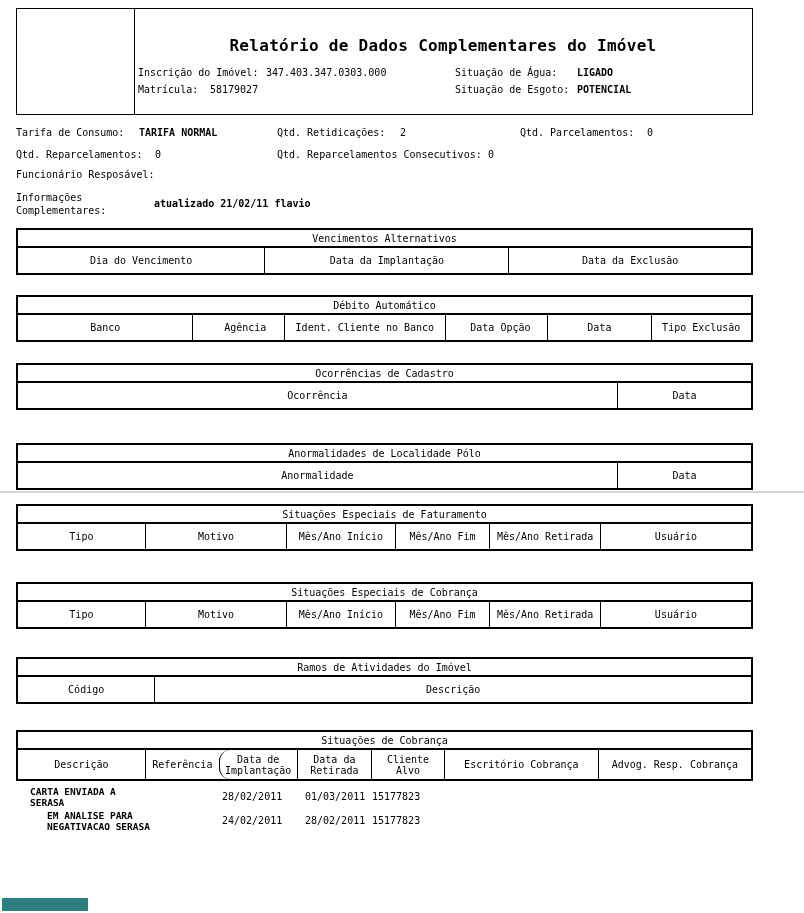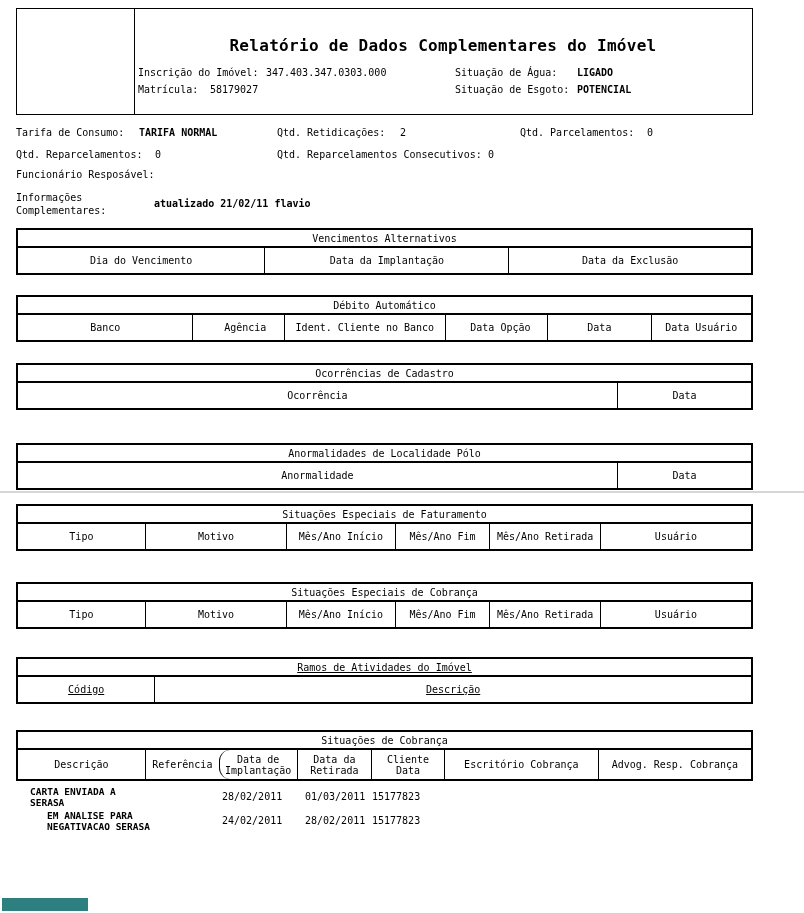--- a/index.html
+++ b/index.html
@@ -74,21 +74,21 @@
         </div>
       </div>
       <div class="tbl" style="top: 295px;">
         <div class="tbl-title">Débito Automático</div>
         <div class="tbl-hdr">
           <div class="tbl-cell" style="width: 23.8%;">Banco</div>
           <div class="tbl-cell" style="width: 12.5%; padding-left: 13px;">Agência</div>
           <div class="tbl-cell" style="width: 21.9%;">Ident. Cliente no Banco</div>
           <div class="tbl-cell" style="width: 14%; padding-left: 8px;">Data Opção</div>
           <div class="tbl-cell" style="width: 14.1%;">Data</div>
-          <div class="tbl-cell" style="width: 13.7%;">Data Usuário</div>
+          <div class="tbl-cell" style="width: 13.7%;">Tipo Exclusão</div>
         </div>
       </div>
       <div class="tbl" style="top: 363px;">
         <div class="tbl-title">Ocorrências de Cadastro</div>
         <div class="tbl-hdr">
           <div class="tbl-cell" style="width: 81.7%;">Ocorrência</div>
           <div class="tbl-cell" style="width: 18.3%;">Data</div>
         </div>
       </div>
       <div class="tbl" style="top: 430px; margin-top: 13px;">
@@ -113,37 +113,37 @@
         <div class="tbl-title">Situações Especiais de Cobrança</div>
         <div class="tbl-hdr">
           <div class="tbl-cell" style="width: 17.3%;">Tipo</div>
           <div class="tbl-cell" style="width: 19.3%;">Motivo</div>
           <div class="tbl-cell" style="width: 14.8%;">Mês/Ano Início</div>
           <div class="tbl-cell" style="width: 12.9%;">Mês/Ano Fim</div>
           <div class="tbl-cell" style="width: 15.1%;">Mês/Ano Retirada</div>
           <div class="tbl-cell" style="width: 20.6%;">Usuário</div>
         </div>
       </div>
-      <div class="tbl" style="top: 657px; text-decoration: underline;">
+      <div class="tbl" style="top: 657px;">
         <div class="tbl-title">Ramos de Atividades do Imóvel</div>
         <div class="tbl-hdr">
           <div class="tbl-cell" style="width: 18.6%;">Código</div>
           <div class="tbl-cell" style="width: 81.4%;">Descrição</div>
         </div>
       </div>
       <div class="tbl" style="top: 730px;">
         <div class="tbl-title">Situações de Cobrança</div>
         <div class="tbl-hdr" style="height: 33px;">
           <div class="tbl-cell" style="width: 17.3%;">Descrição</div>
           <div class="tbl-cell" style="width: 10.1%; text-align: center;">Referência</div>
           <div class="tbl-cell" style="width: 10.6%; border-radius: 11px;">Data de
 Implantação</div>
           <div class="tbl-cell" style="width: 10.2%;">Data da
 Retirada</div>
-          <div class="tbl-cell" style="width: 9.9%;">Cliente Data</div>
+          <div class="tbl-cell" style="width: 9.9%;">Cliente Alvo</div>
           <div class="tbl-cell" style="width: 21%;">Escritório Cobrança</div>
           <div class="tbl-cell" style="width: 20.9%;">Advog. Resp. Cobrança</div>
         </div>
       </div>
     </div>
 
   <div id="rows-host">
       <div class="cob-desc" style="left: 30px; top: 786px;">CARTA ENVIADA A
 SERASA</div>
       <div class="cob-val" style="left: 222px; top: 790px;">28/02/2011</div>

